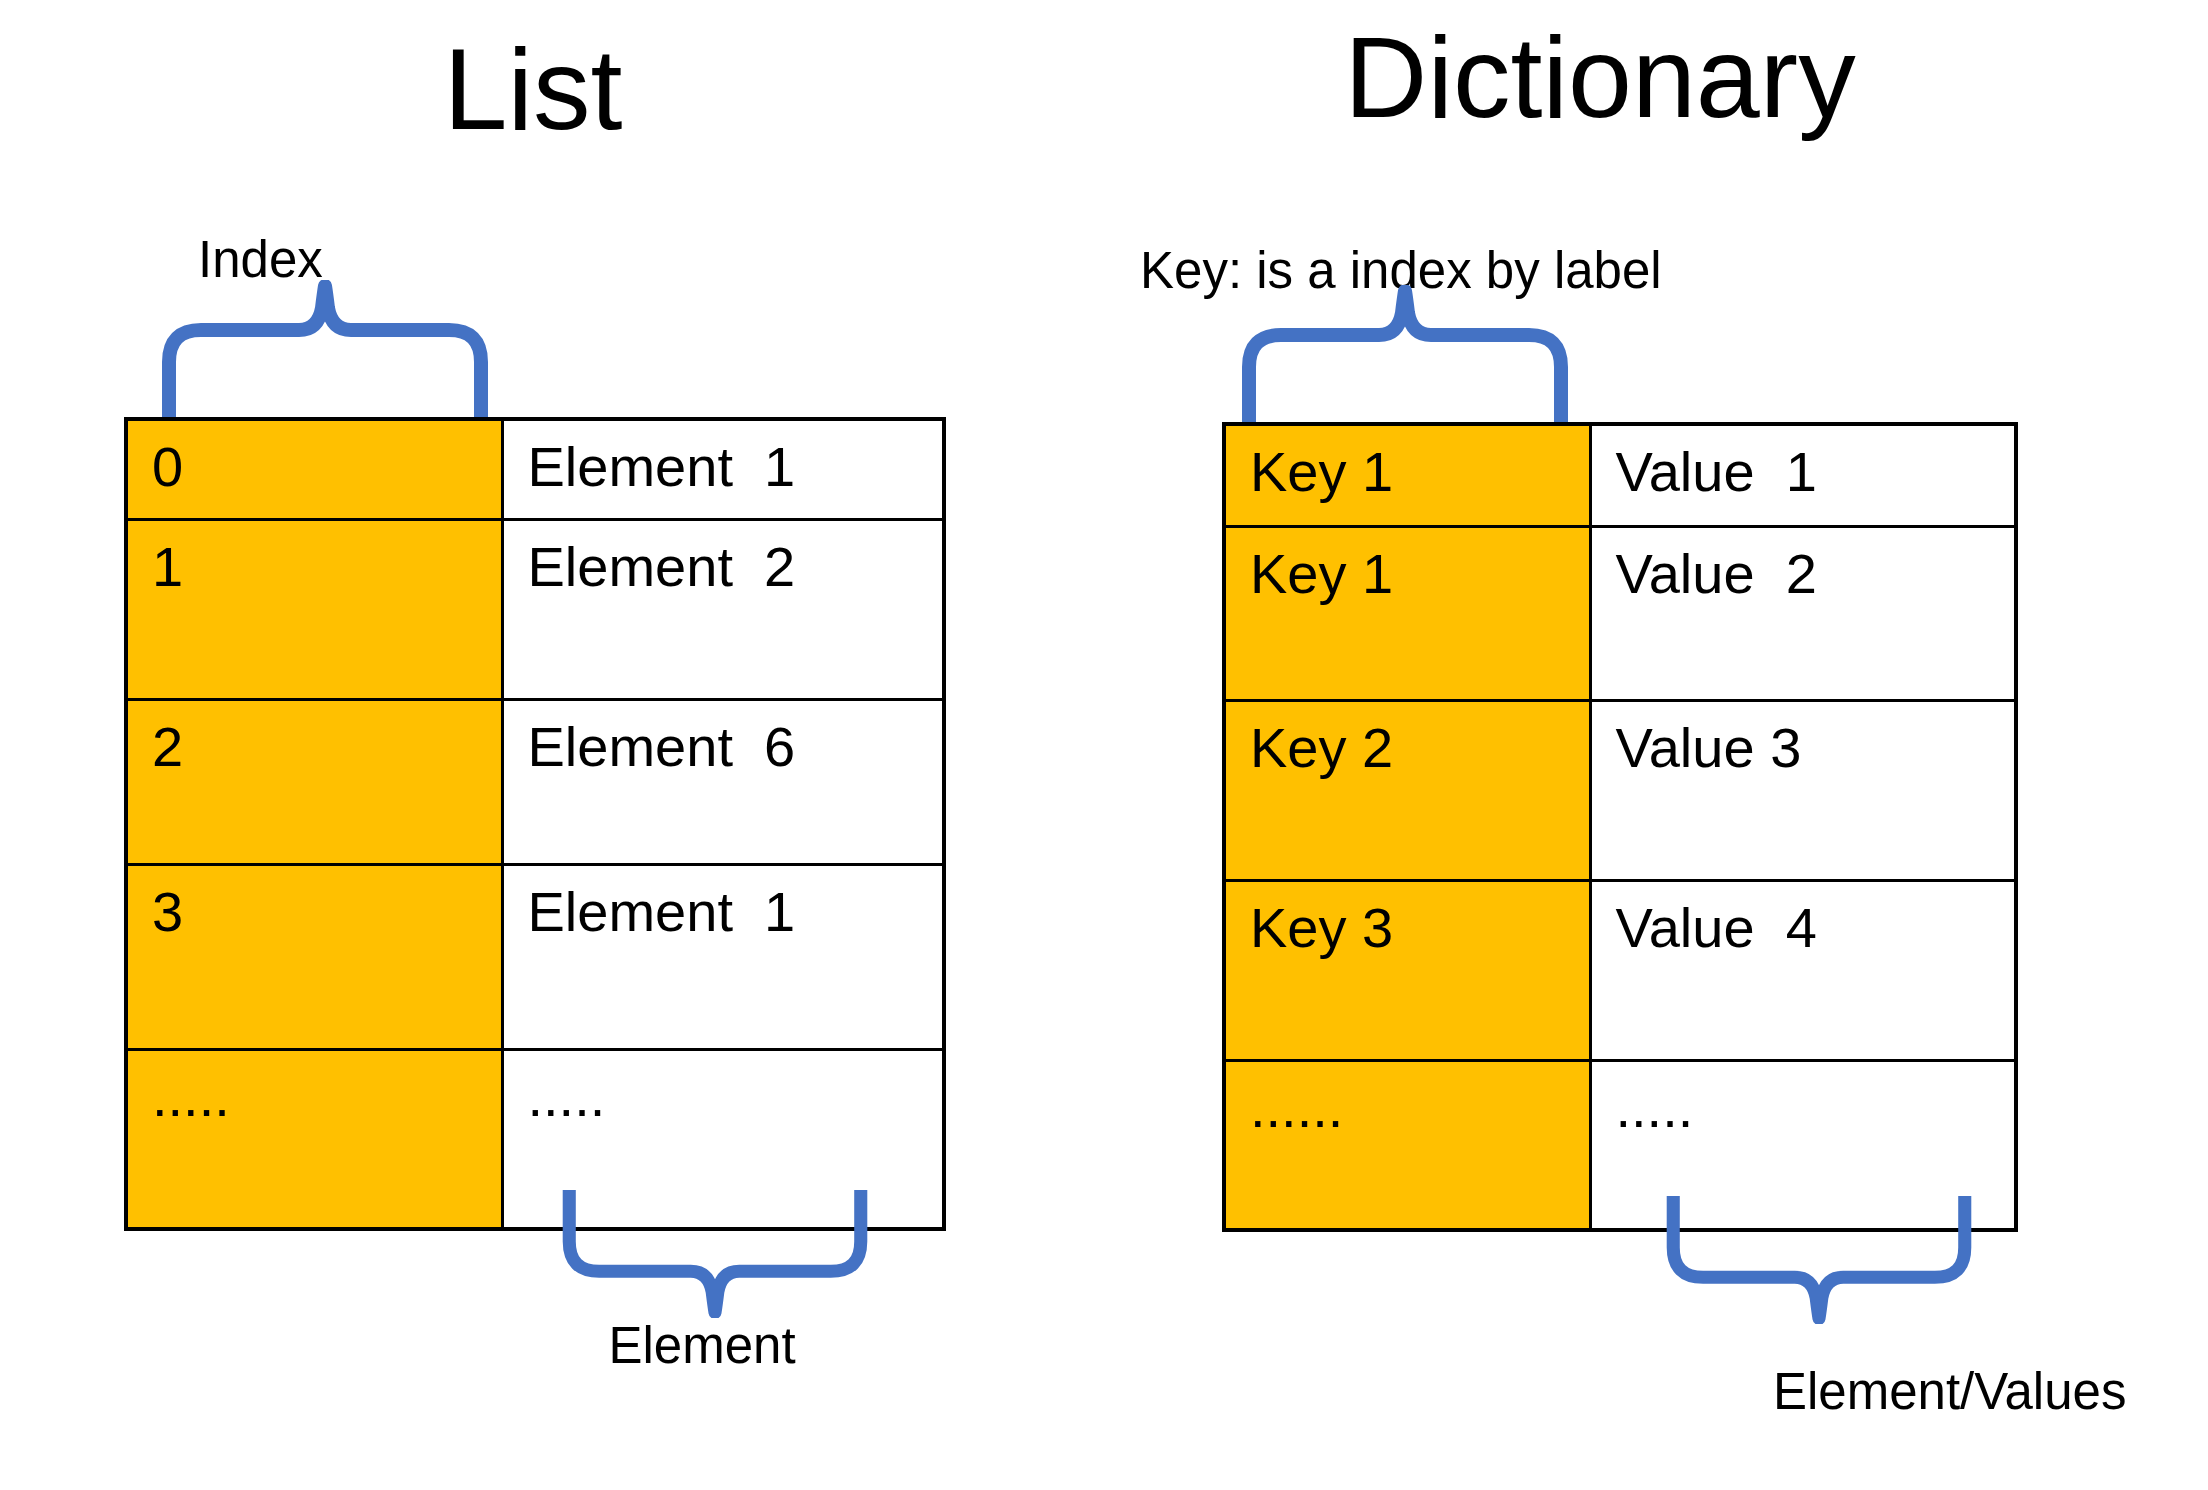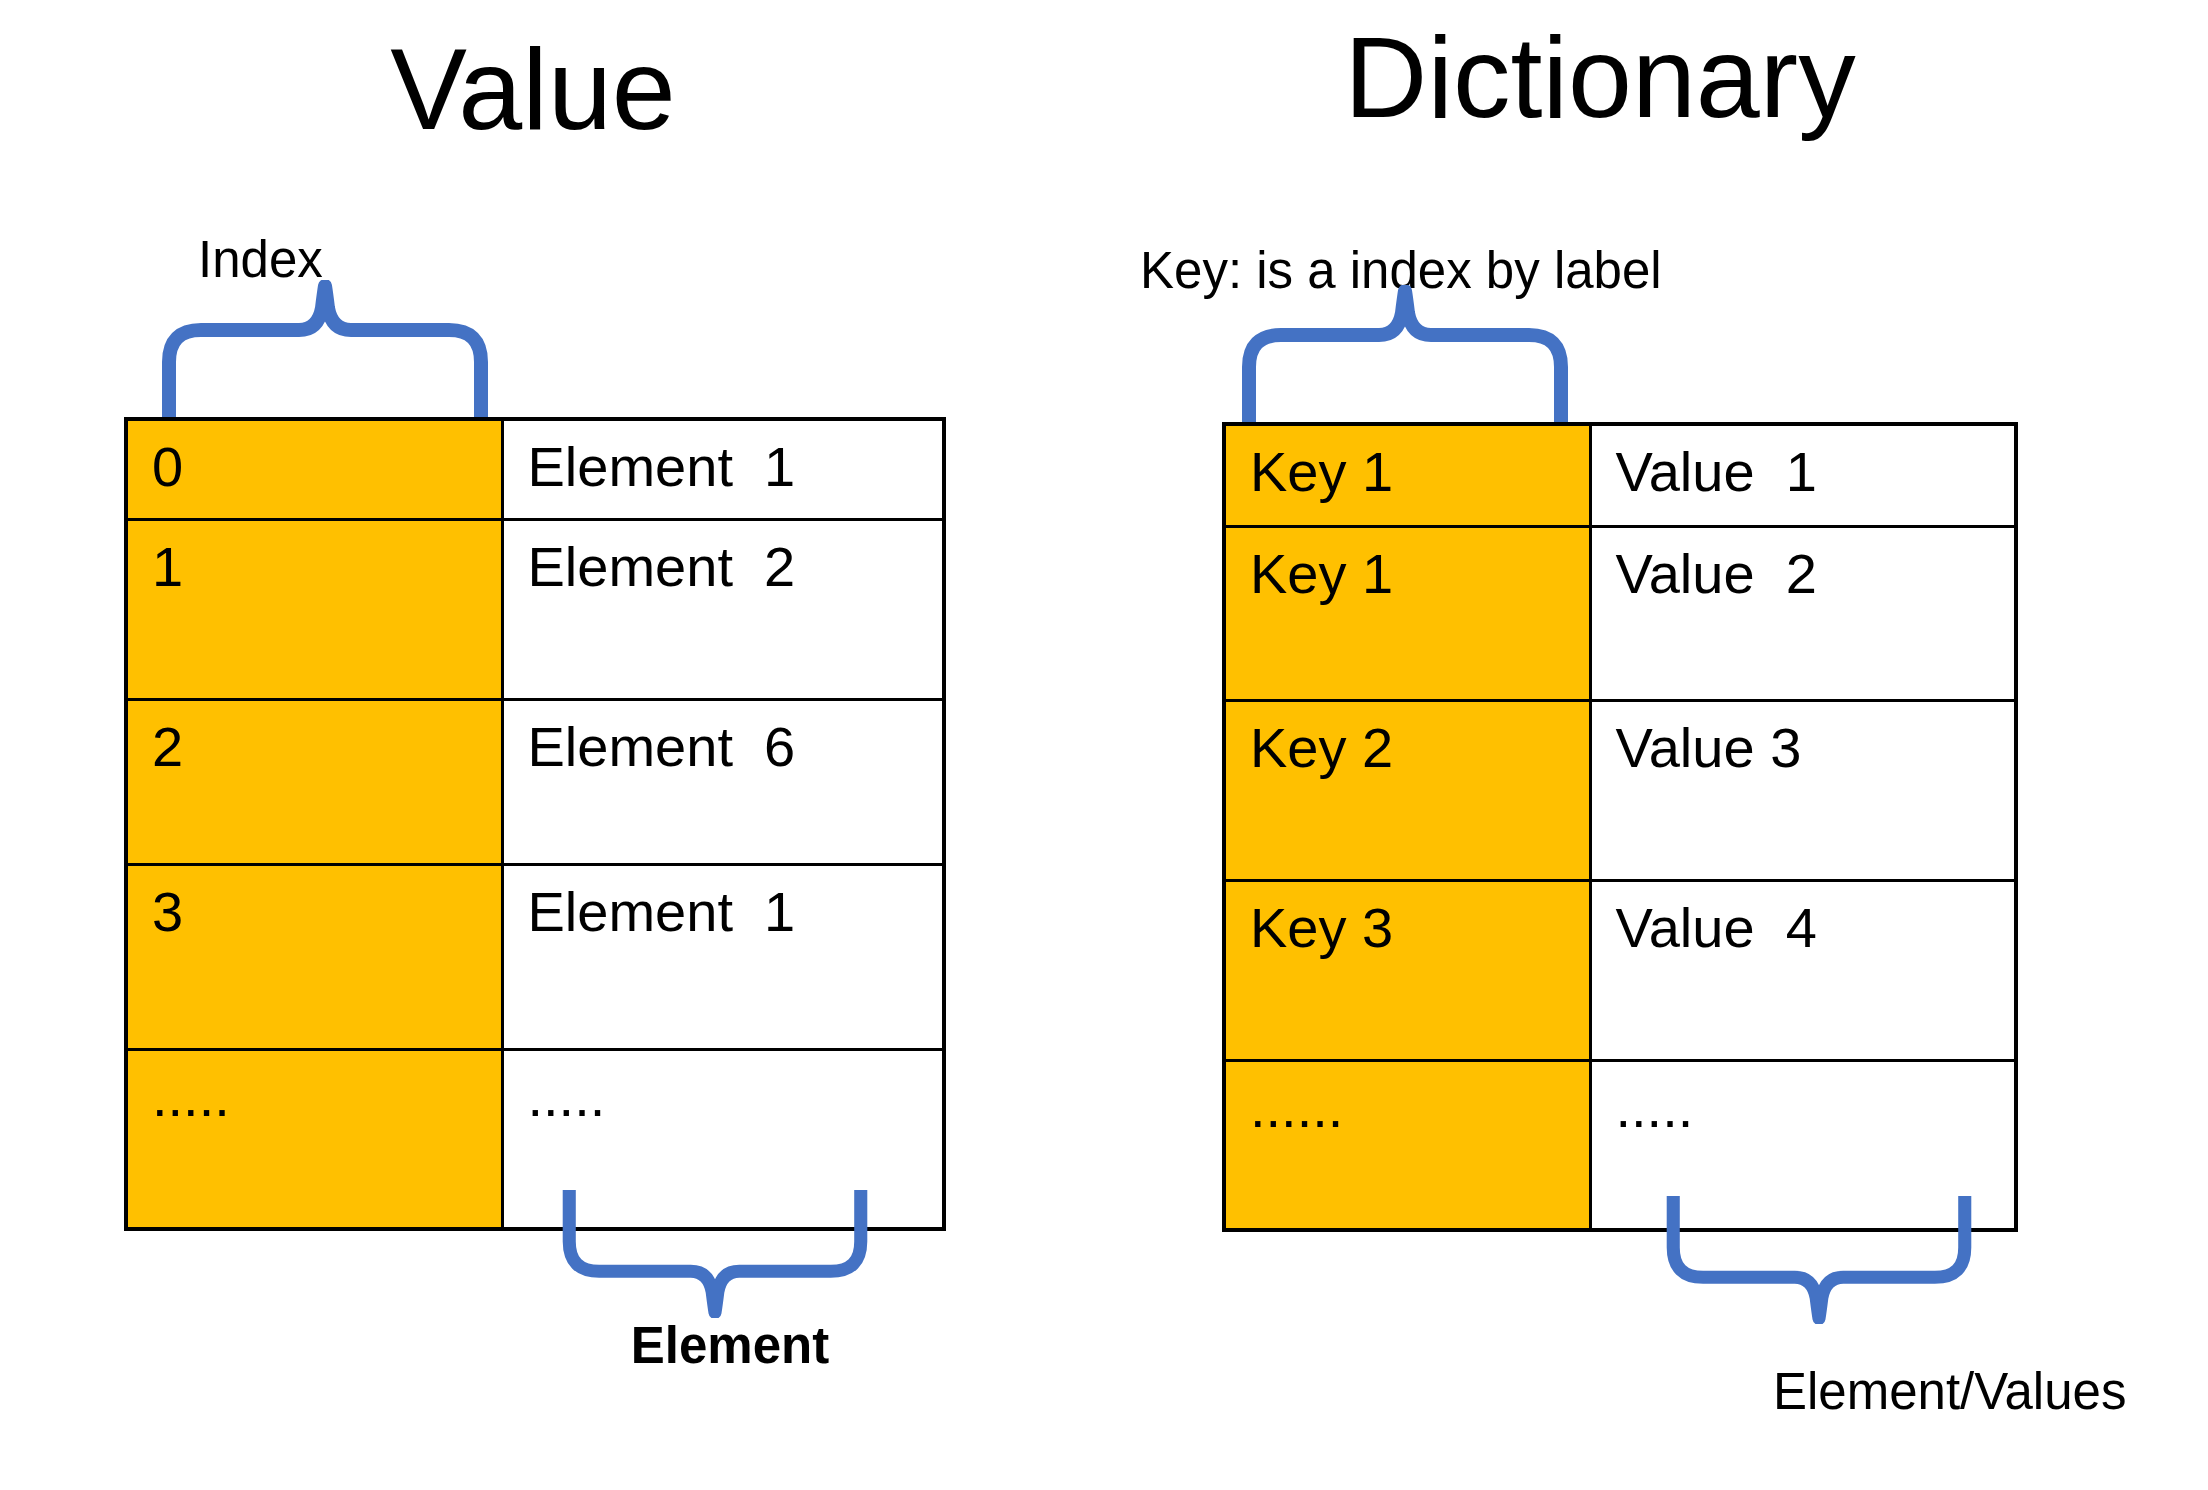--- a/index.html
+++ b/index.html
@@ -29,21 +29,21 @@
   #title-list{left:333px;top:32px;width:400px;}
   #title-dict{left:1200px;top:20px;width:800px;}
   .small-label{
     position:absolute;
     font-size:51px;
     line-height:1.1;
     white-space:pre;
   }
   #label-index{left:198px;top:192px;width:240px;text-align:left;margin-top:40px;}
   #label-key{left:1140px;top:203px;margin-top:40px;}
-  #label-element{left:575px;top:1318px;width:310px;text-align:center;font-weight:bold;}
+  #label-element{left:547px;top:1318px;width:310px;text-align:center;}
   #label-element-values{left:1773px;top:1364px;}
 
   .brace{position:absolute;}
   .brace svg{display:block;width:100%;height:100%;}
   #brace-top-left{left:160px;top:280px;width:330px;height:137px;}
   #brace-top-right{left:1240px;top:285px;width:330px;height:137px;}
   #brace-bottom-left{left:550px;top:1190px;width:330px;height:128px;transform:scaleY(-1);}
   #brace-bottom-right{left:1654px;top:1196px;width:330px;height:128px;transform:scaleY(-1);}
 
   table.diagram{
@@ -86,21 +86,21 @@
 <body>
 
 <svg width="0" height="0" style="position:absolute">
   <defs>
     <path id="brace-shape" d="M9 137 L9 82 Q9 50 41 50 L139 50 Q158 50 162 28 Q164 12 165 6 Q166 12 168 28 Q172 50 191 50 L289 50 Q321 50 321 82 L321 137" fill="none" stroke="#4472C4" stroke-width="14" stroke-linejoin="round"></path>
   </defs>
 </svg>
 
 <div id="canvas">
 
-  <div class="title" id="title-list">Value</div>
+  <div class="title" id="title-list">List</div>
   <div class="small-label" id="label-index">Index</div>
 
   <div class="brace" id="brace-top-left">
     <svg viewBox="0 0 330 137">
         <use href="#brace-shape"></use>
       </svg>
   </div>
 
   <table class="diagram" id="list-table">
     <colgroup>

